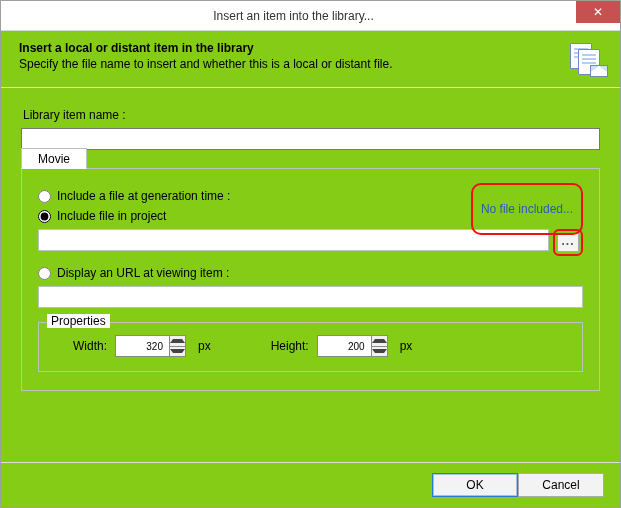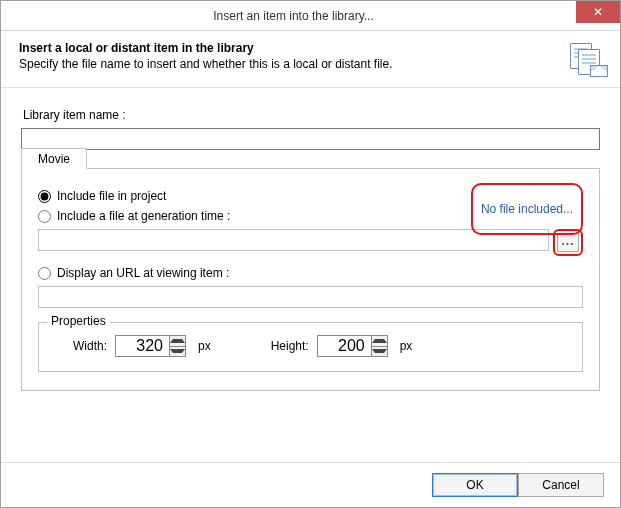--- a/index.html
+++ b/index.html
@@ -1,19 +1,19 @@
 <!DOCTYPE html>
 <html><head>
 <meta charset="utf-8">
 <style>
   * { box-sizing: border-box; font-family: "Segoe UI", Tahoma, sans-serif; font-size: 12px; }
   body { margin: 0; background: #888; }
   .window {
     width: 621px; height: 508px; margin: 0;
-    background: #ffffff; border: 1px solid #9f9f9f; position: relative;
+    background: #84cc16; border: 1px solid #9f9f9f; position: relative;
     display: flex; flex-direction: column;
   }
   .titlebar {
     height: 30px; background: #fff; display: flex; align-items: center;
     padding-left: 10px; border-bottom: 1px solid #d8d8d8;
   }
   .titlebar-title { flex: 1; text-align: center; color: #333; }
   .close-btn {
     width: 44px; height: 22px; background: #c75050; color: #fff;
     display: flex; align-items: center; justify-content: center; margin-top:-8px;
@@ -91,21 +91,21 @@
   .props-legend {
     position:absolute; top:-9px; left:8px; background:#fff; padding:0 4px; color:#000;
   }
   .dim-row { display:flex; align-items:center; gap: 8px; }
   .dim-lbl { width: 54px; text-align:right; }
   .spin {
     display:flex; align-items:stretch; height:22px;
   }
   .spin input {
     width: 54px; border:1px solid #888; border-right:none; text-align:right;
-    padding: 0 6px; font-size:16px;
+    padding: 0 6px; font-size:10px;
   }
   .spin .btns {
     display:flex; flex-direction:column; width:17px;
     border:1px solid #888;
   }
   .spin .btns div {
     flex:1; background:#f1f1f1; display:flex; align-items:center; justify-content:center;
   }
   .spin .btns div + div { border-top:1px solid #888; }
   .arrow-up, .arrow-down { width:0; height:0; border-left:3px solid transparent; border-right:3px solid transparent; }
@@ -167,27 +167,27 @@
     <input class="text-input" value="" style="">
 
     <div class="tabset">
       <div class="tab">
         <span>Movie</span>
       </div>
 
       <span class="no-file">No file included...</span>
 
       <div class="row">
+        <input type="radio" class="radio" name="src" style="">
+        <span>Include a file at generation time :</span>
+      </div>
+
+      <div class="row">
         <input type="radio" class="radio" name="src" checked="" style="">
         <span>Include file in project</span>
-      </div>
-
-      <div class="row">
-        <input type="radio" class="radio" name="src" style="">
-        <span>Include a file at generation time :</span>
       </div>
       <div class="input-with-btn">
         <input class="text-input light" value="" style="">
         <div class="browse-wrap">
           <div class="browse-btn">
             <span>...</span>
           </div>
         </div>
       </div>
 

